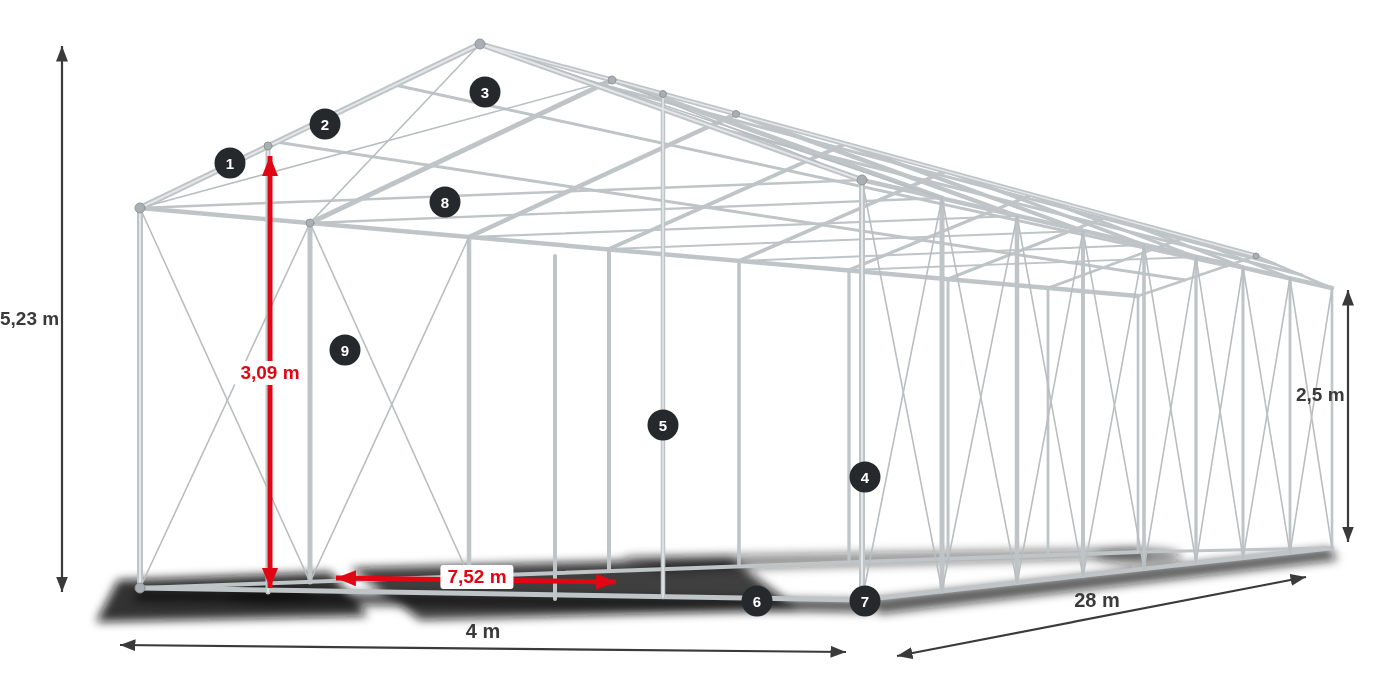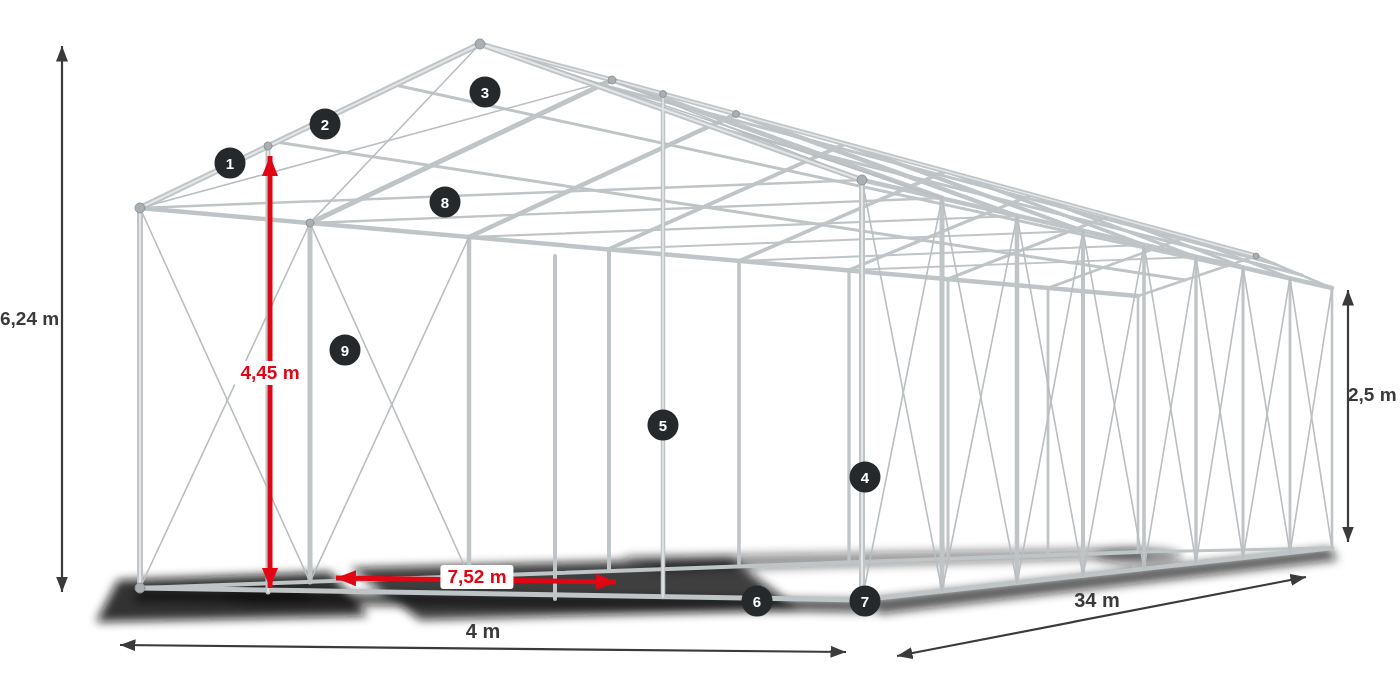--- a/index.html
+++ b/index.html
@@ -188,25 +188,25 @@
       <line class="dim-line" x1="120" y1="645" x2="846" y2="652" marker-start="url(#mb)" marker-end="url(#mb)"></line>
       <line class="dim-line" x1="897" y1="656" x2="1306" y2="577" marker-start="url(#mb)" marker-end="url(#mb)"></line>
     </g>
 
     <g fill="none" stroke-width="5">
       <line class="red-line" x1="270" y1="156" x2="270" y2="588" marker-start="url(#mr)" marker-end="url(#mr)"></line>
       <line class="red-line" x1="336" y1="578" x2="616" y2="582" marker-start="url(#mr)" marker-end="url(#mr)"></line>
     </g>
   </svg>
 
-  <div class="dim-label center" style="left:0px;top:308px;width:58px;font-size:19px">6,24 m</div>
-  <div class="dim-label center" style="left:1348px;top:384px;width:36px;font-size:19px">2,5 m</div>
+  <div class="dim-label center" style="left:0px;top:308px;width:58px;font-size:19px">5,23 m</div>
+  <div class="dim-label center" style="left:1296px;top:384px;width:36px;font-size:19px">2,5 m</div>
   <div class="dim-label center" style="left:433px;top:620px;width:100px">4 m</div>
-  <div class="dim-label center" style="left:1047px;top:589px;width:100px">34 m</div>
-  <div class="red-label" style="left:270px;top:361px">4,45 m</div>
+  <div class="dim-label center" style="left:1047px;top:589px;width:100px">28 m</div>
+  <div class="red-label" style="left:270px;top:361px">3,09 m</div>
   <div class="red-label" style="left:477px;top:565px">7,52 m</div>
 
   <div class="callout" style="left:230px;top:163px">1</div>
   <div class="callout" style="left:325px;top:124px">2</div>
   <div class="callout" style="left:485px;top:92px">3</div>
   <div class="callout" style="left:865px;top:477px">4</div>
   <div class="callout" style="left:663px;top:425px">5</div>
   <div class="callout" style="left:757px;top:601px">6</div>
   <div class="callout" style="left:865px;top:601px">7</div>
   <div class="callout" style="left:445px;top:202px">8</div>

